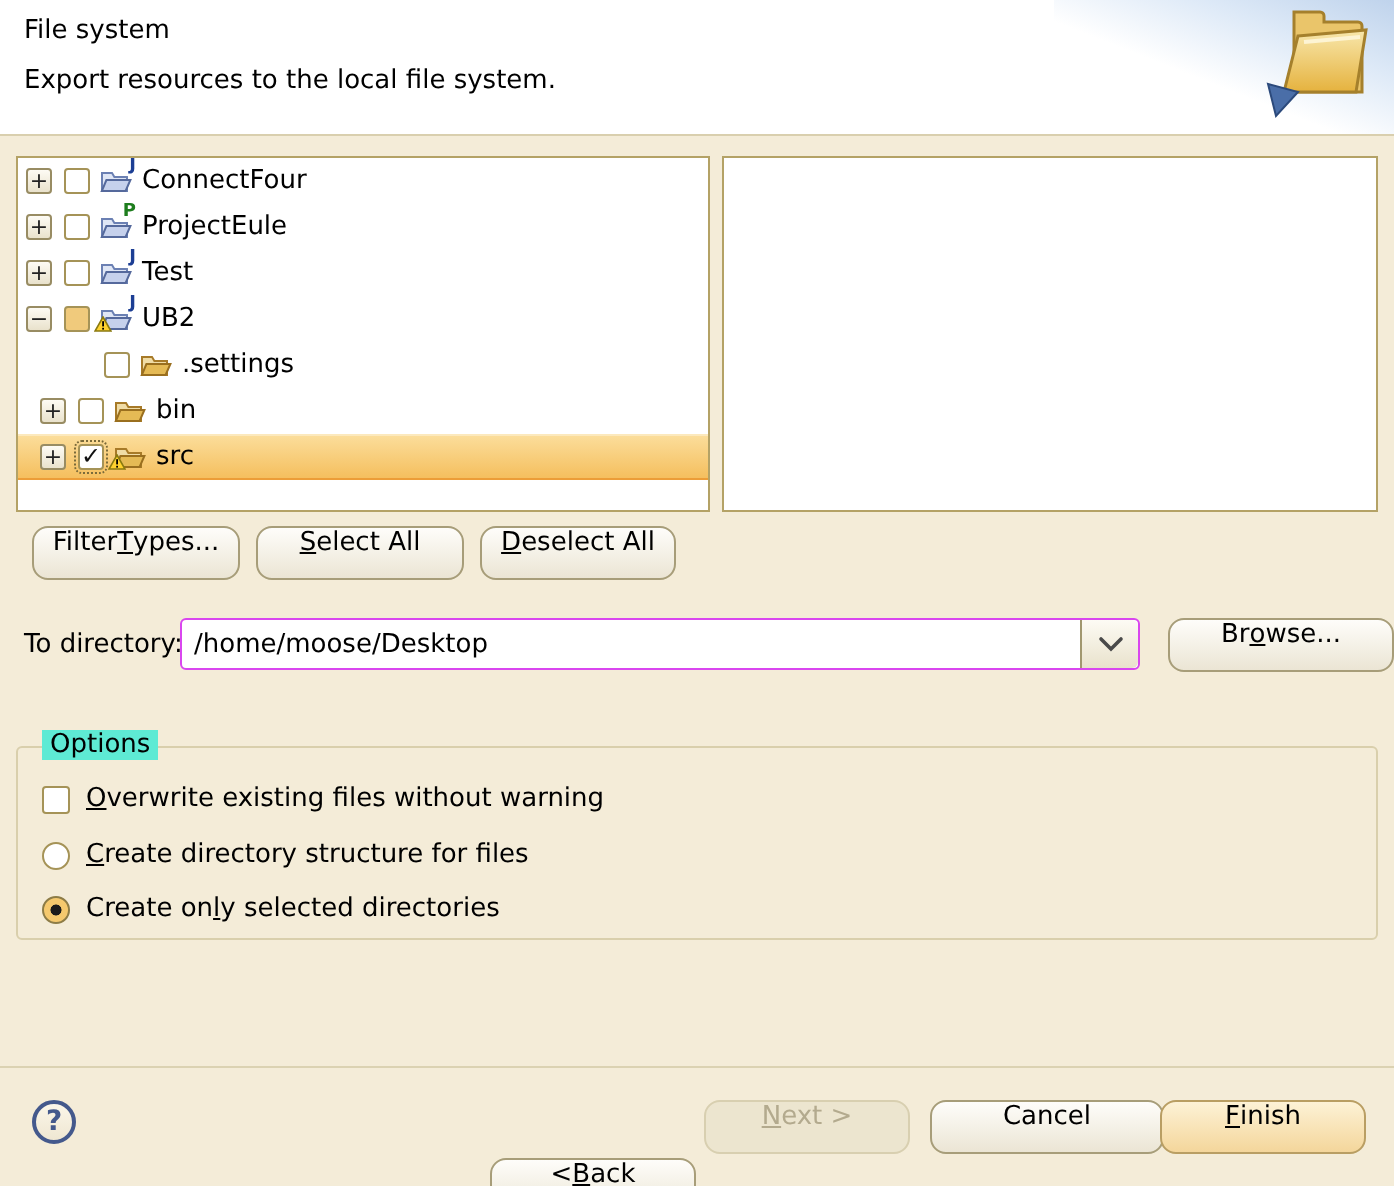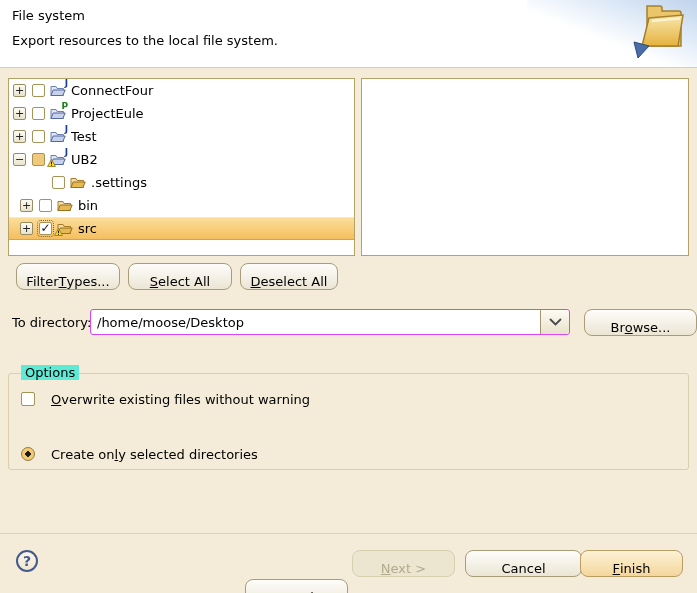--- a/index.html
+++ b/index.html
@@ -38,42 +38,42 @@
   .cbx.grayed{background:#f0ca7c}
   .cbx.focused{outline:1px dotted #7a6a3a;outline-offset:1px}
   .tree-icon{position:relative;width:16px;height:16px;flex:0 0 16px;margin-right:5px}
   .tree-icon .badge{position:absolute;top:-4px;right:-2px;font-size:9px;font-weight:bold;
        line-height:9px;text-shadow:0 0 2px #fff,0 0 2px #fff}
   .tree-icon .warn{position:absolute;left:-3px;bottom:-2px}
   .tree-label{white-space:nowrap}
   .lvl1{padding-left:4px}.lvl2{padding-left:11px}
 
   
-  .btn{display:inline-flex;align-items:flex-end;justify-content:center;height:27px;
+  .btn{display:inline-flex;align-items:flex-start;justify-content:center;height:27px;
        background:linear-gradient(#fefdfa,#ebe5d4);border:1px solid #a79d79;border-radius:8px;
        font-size:13px;color:#000;box-sizing:border-box;cursor:default}
   .btn.default{background:linear-gradient(#fdf2d6,#f4d69b);border-color:#b99e63}
   .btn.disabled{background:#ece5cf;border-color:#d8cfb0;color:#b3aa8e}
   .tree-btn-row{position:absolute;left:16px;top:263px;display:flex;gap:8px}
   #btn-filter{width:104px}#btn-select{width:104px}#btn-deselect{width:98px}
 
   
   .dir-label{position:absolute;left:12px;top:315px}
   .combo{position:absolute;left:90px;top:309px;width:480px;height:26px;
        border:1px solid #d946ef;border-radius:3px;background:#fff;display:flex;box-sizing:border-box}
   .combo-text{flex:1;display:flex;align-items:center;padding-left:6px;white-space:nowrap;overflow:hidden}
   .combo-arrow{width:28px;border-left:1px solid #a1976f;border-radius:0 3px 3px 0;
        background:linear-gradient(#fdfbf4,#e9e2cc);display:flex;align-items:center;justify-content:center}
   #btn-browse{position:absolute;left:584px;top:309px;width:113px}
 
   
   .options{position:absolute;left:8px;top:373px;width:681px;height:97px;
        border:1px solid #d9cfac;border-radius:3px;box-sizing:border-box}
   .options-legend{position:absolute;left:12px;top:-9px;background:#5eead4;padding:0 4px}
-  .opt-row{position:absolute;left:12px;display:flex;align-items:flex-start;gap:16px}
+  .opt-row{position:absolute;left:12px;display:flex;align-items:center;gap:8px}
   .opt-cbx{width:14px;height:14px;background:#fff;border:1px solid #a59357;border-radius:2px;box-sizing:border-box}
   .radio{width:14px;height:14px;border:1px solid #a59357;border-radius:50%;background:#fff;box-sizing:border-box}
   .radio.on{border-color:#8d7c46;
        background:radial-gradient(circle,#1c1c1c 0 2.6px,#f5c96e 2.9px 7px)}
 
   
   .hr2{position:absolute;left:0;top:533px;width:697px;height:1px;background:#dbd2b2}
   .help{position:absolute;left:16px;top:550px;width:22px;height:22px;border:2px solid #44598c;
        border-radius:50%;color:#44598c;font-weight:bold;font-size:14px;display:flex;
        align-items:center;justify-content:center;box-sizing:border-box;background:linear-gradient(#fbf6e9,#efe7d2)}
@@ -202,20 +202,24 @@
   </div>
 </div>
 <div class="btn" id="btn-browse">Br<u>o</u>wse...</div>
 
 <div class="options">
   <div class="options-legend">Options</div>
   <div class="opt-row" style="top:18px">
     <span class="opt-cbx"></span>
     <span><u>O</u>verwrite existing files without warning</span>
   </div>
+  <div class="opt-row" style="top:46px">
+    <span class="radio"></span>
+    <span><u>C</u>reate directory structure for files</span>
+  </div>
   <div class="opt-row" style="top:73px">
     <span class="radio on"></span>
     <span>Create on<u>l</u>y selected directories</span>
   </div>
 </div>
 
 <div class="hr2"></div>
 <div class="help">?</div>
 <div class="btn" id="btn-back">&lt; <u>B</u>ack</div>
 <div class="btn disabled" id="btn-next"><u>N</u>ext &gt;</div>

